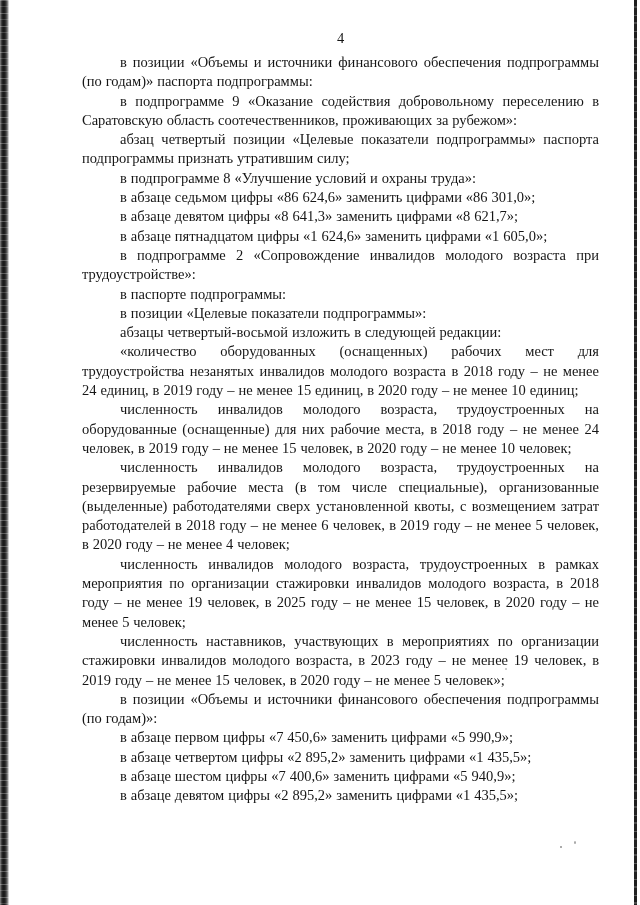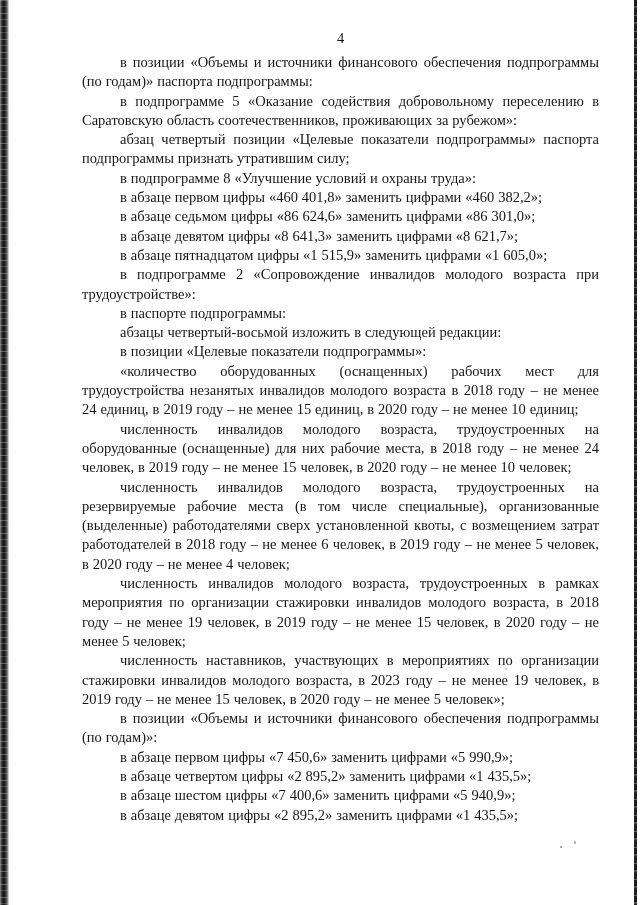--- a/index.html
+++ b/index.html
@@ -78,35 +78,34 @@
 
 <div class="page">
 
   <div class="scan-border-left"></div>
   <div class="scan-border-right"></div>
 
   <div class="page-number">4</div>
 
   <div class="text-block">
     <p>в позиции «Объемы и источники финансового обеспечения подпрограммы (по годам)» паспорта подпрограммы:</p>
-    <p>в подпрограмме 5 «Оказание содействия добровольному переселению в Саратовскую область соотечественников, проживающих за рубежом»:</p>
+    <p>в подпрограмме 9 «Оказание содействия добровольному переселению в Саратовскую область соотечественников, проживающих за рубежом»:</p>
     <p>абзац четвертый позиции «Целевые показатели подпрограммы» паспорта подпрограммы признать утратившим силу;</p>
     <p>в подпрограмме 8 «Улучшение условий и охраны труда»:</p>
-    <p>в абзаце первом цифры «460 401,8» заменить цифрами «460 382,2»;</p>
     <p>в абзаце седьмом цифры «86 624,6» заменить цифрами «86 301,0»;</p>
     <p>в абзаце девятом цифры «8 641,3» заменить цифрами «8 621,7»;</p>
-    <p>в абзаце пятнадцатом цифры «1 515,9» заменить цифрами «1 605,0»;</p>
+    <p>в абзаце пятнадцатом цифры «1 624,6» заменить цифрами «1 605,0»;</p>
     <p>в подпрограмме 2 «Сопровождение инвалидов молодого возраста при трудоустройстве»:</p>
     <p>в паспорте подпрограммы:</p>
+    <p>в позиции «Целевые показатели подпрограммы»:</p>
     <p>абзацы четвертый-восьмой изложить в следующей редакции:</p>
-    <p>в позиции «Целевые показатели подпрограммы»:</p>
     <p>«количество оборудованных (оснащенных) рабочих мест для трудоустройства незанятых инвалидов молодого возраста в 2018 году – не менее 24 единиц, в 2019 году – не менее 15 единиц, в 2020 году – не менее 10 единиц;</p>
     <p>численность инвалидов молодого возраста, трудоустроенных на оборудованные (оснащенные) для них рабочие места, в 2018 году – не менее 24 человек, в 2019 году – не менее 15 человек, в 2020 году – не менее 10 человек;</p>
     <p>численность инвалидов молодого возраста, трудоустроенных на резервируемые рабочие места (в том числе специальные), организованные (выделенные) работодателями сверх установленной квоты, с возмещением затрат работодателей в 2018 году – не менее 6 человек, в 2019 году – не менее 5 человек, в 2020 году – не менее 4 человек;</p>
-    <p>численность инвалидов молодого возраста, трудоустроенных в рамках мероприятия по организации стажировки инвалидов молодого возраста, в 2018 году – не менее 19 человек, в 2019 году – не менее 15 человек, в 2020 году – не менее 5 человек;</p>
+    <p>численность инвалидов молодого возраста, трудоустроенных в рамках мероприятия по организации стажировки инвалидов молодого возраста, в 2018 году – не менее 19 человек, в 2025 году – не менее 15 человек, в 2020 году – не менее 5 человек;</p>
     <p>численность наставников, участвующих в мероприятиях по организации стажировки инвалидов молодого возраста, в 2023 году – не менее 19 человек, в 2019 году – не менее 15 человек, в 2020 году – не менее 5 человек»;</p>
     <p>в позиции «Объемы и источники финансового обеспечения подпрограммы (по годам)»:</p>
     <p>в абзаце первом цифры «7 450,6» заменить цифрами «5 990,9»;</p>
     <p>в абзаце четвертом цифры «2 895,2» заменить цифрами «1 435,5»;</p>
     <p>в абзаце шестом цифры «7 400,6» заменить цифрами «5 940,9»;</p>
     <p>в абзаце девятом цифры «2 895,2» заменить цифрами «1 435,5»;</p>
   </div>
 
   <div class="speck s1"></div>
   <div class="speck s2"></div>

